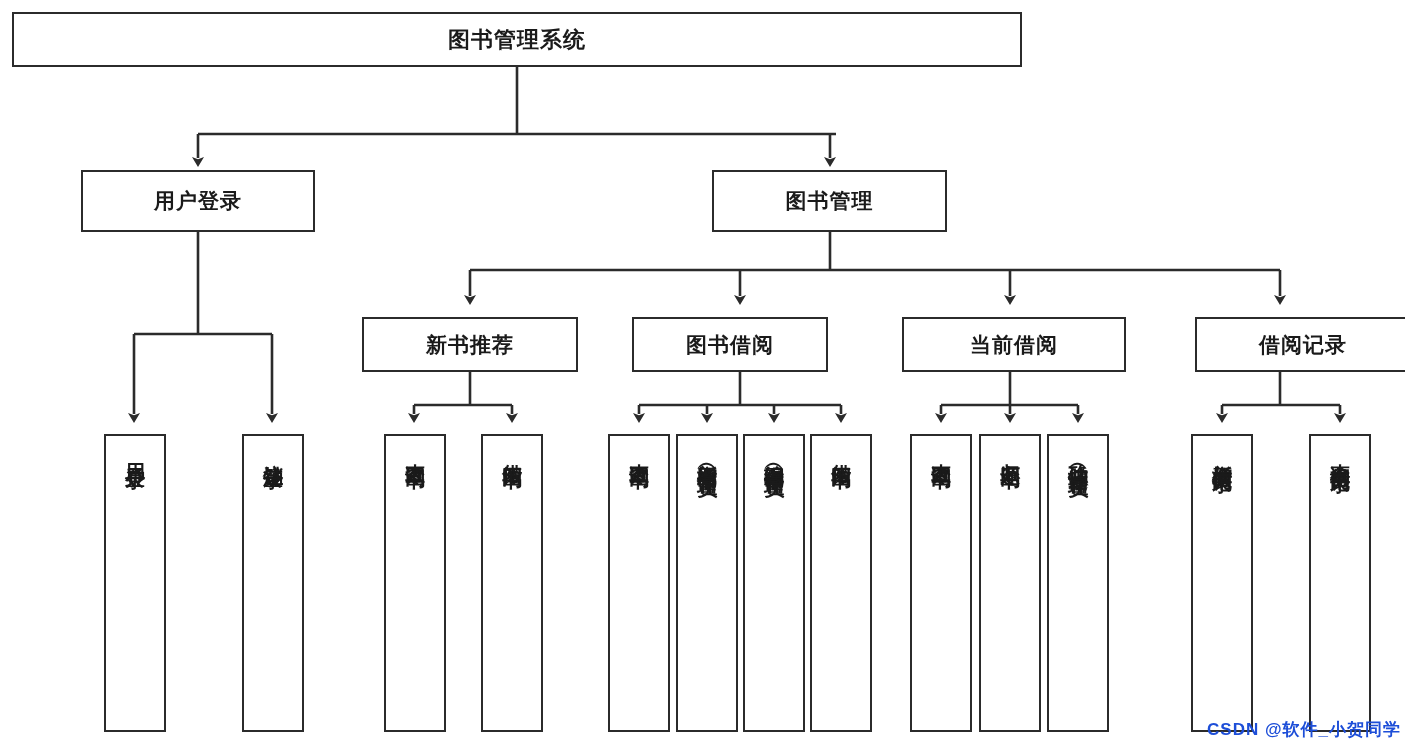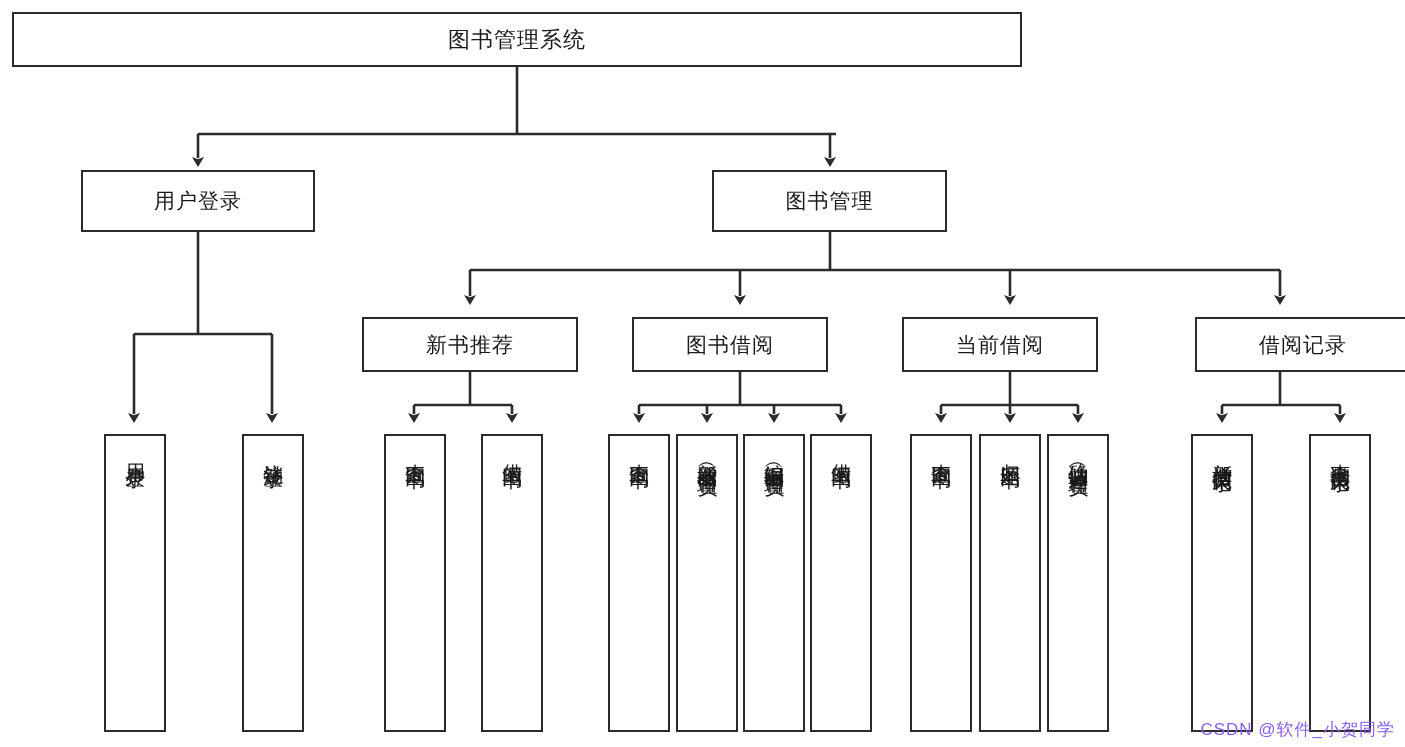--- a/index.html
+++ b/index.html
@@ -9,20 +9,21 @@
   }
   body {
     font-family: "Liberation Sans", "DejaVu Sans", sans-serif;
   }
   #canvas {
     position: relative;
     width: 1405px;
     height: 747px;
     background: #ffffff;
     overflow: hidden;
+    font-weight: bold;
   }
   .node {
     position: absolute;
     box-sizing: border-box;
     border: 2px solid #2b2b2b;
     background: #ffffff;
     display: flex;
     align-items: center;
     justify-content: center;
     color: #1a1a1a;
@@ -49,24 +50,24 @@
   #edges {
     position: absolute;
     left: 0;
     top: 0;
     width: 1405px;
     height: 747px;
     pointer-events: none;
   }
   .watermark {
     position: absolute;
-    right: 10px;
+    right: 4px;
     bottom: 6px;
     font-size: 17px;
-    color: #8b5cf6;
+    color: #1d4ed8;
     letter-spacing: 1px;
     white-space: nowrap;
   }
 </style>
 </head>
 <body>
 
 <div id="canvas">
 
   <svg id="edges" viewBox="0 0 1405 747" xmlns="http://www.w3.org/2000/svg">
@@ -129,21 +130,21 @@
   <div class="node horiz" style="left:362px; top:317px; width:216px; height:55px;">
     <span>新书推荐</span>
   </div>
 
   <div class="node horiz" style="left:712px; top:170px; width:235px; height:62px;">
     <span>图书管理</span>
   </div>
   <div class="node horiz" style="left:632px; top:317px; width:196px; height:55px;">
     <span>图书借阅</span>
   </div>
-  <div class="node horiz" style="left:902px; top:317px; width:196px; height:55px;">
+  <div class="node horiz" style="left:902px; top:317px; width:224px; height:55px;">
     <span>当前借阅</span>
   </div>
   <div class="node horiz" style="left:1171px; top:317px; width:216px; height:55px;margin-left:24px;">
     <span>借阅记录</span>
   </div>
 
   <div class="node vert" style="left:104px; top:434px; width:62px; height:298px;">
     <span class="vert-text">用户登录</span>
   </div>
   <div class="node vert" style="left:242px; top:434px; width:62px; height:298px;">

